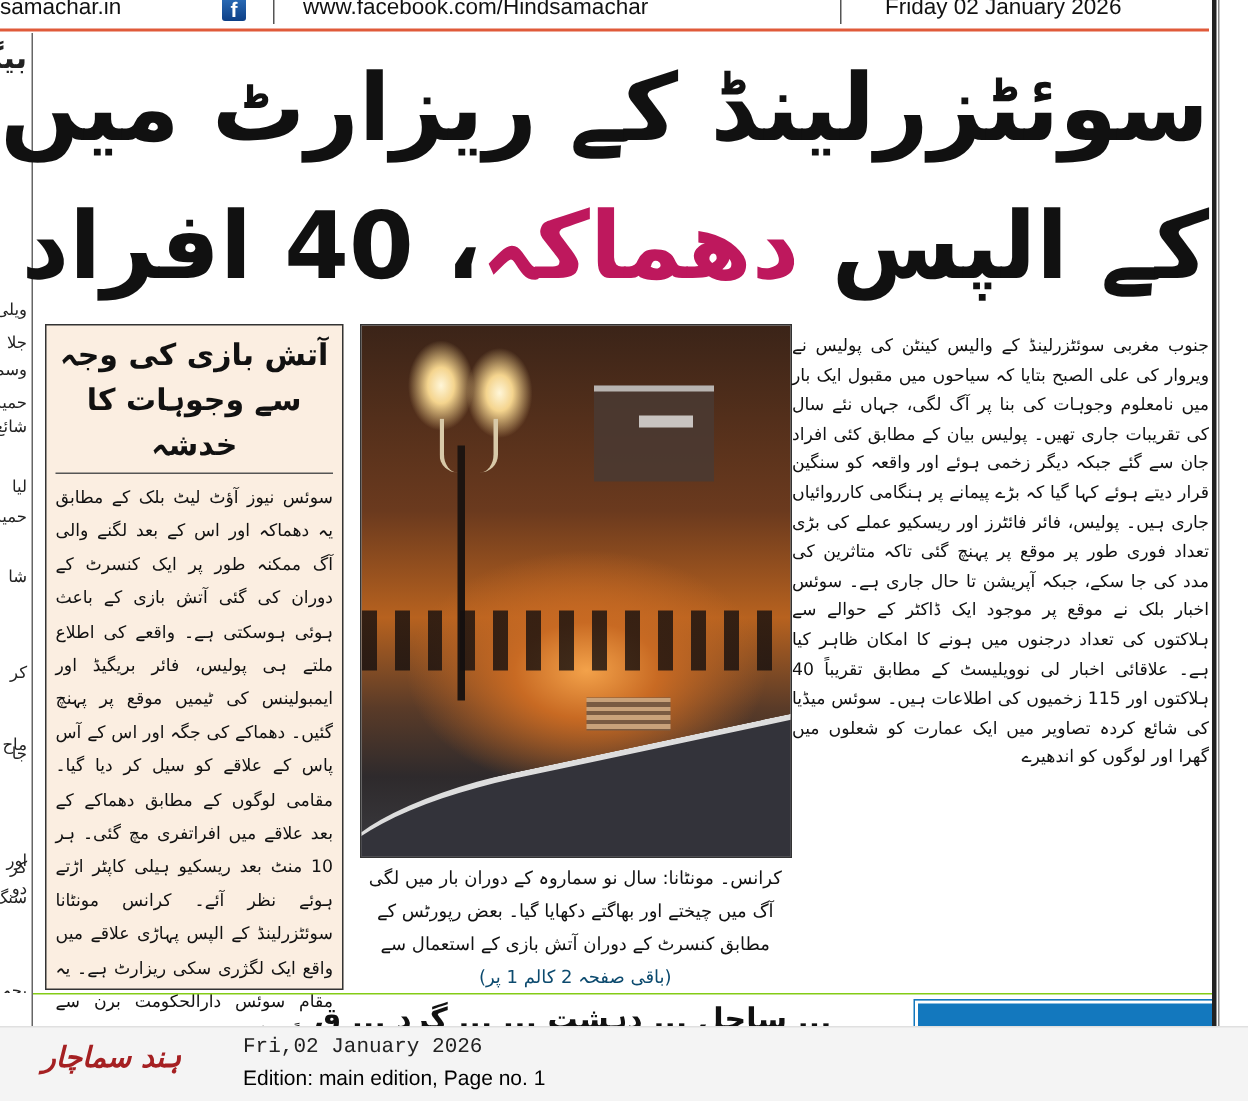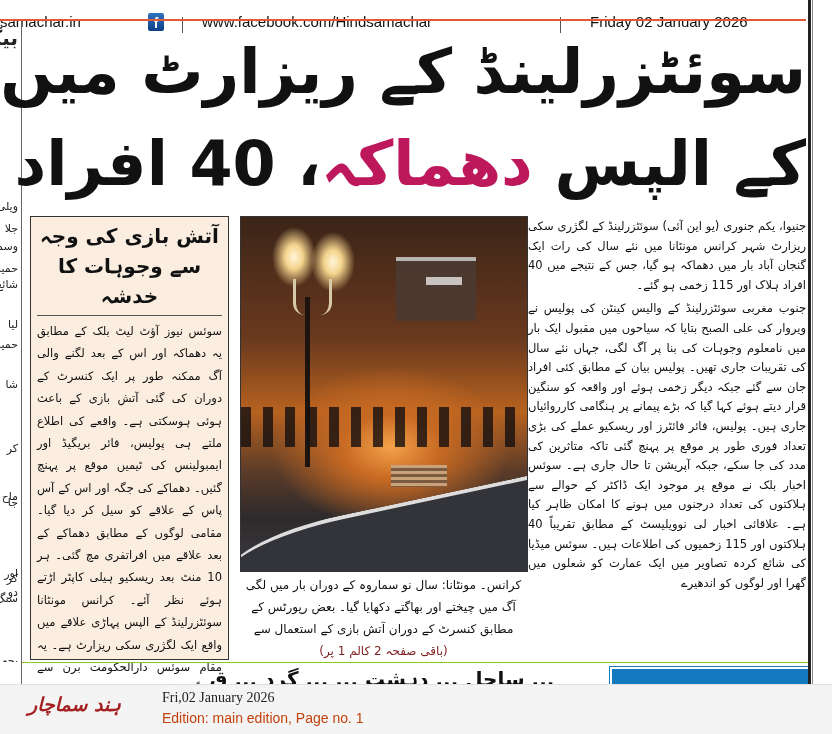--- a/index.html
+++ b/index.html
@@ -1,18 +1,18 @@
 <!DOCTYPE html>
 <html><head>
 <meta charset="utf-8">
 <style>
   html, body { margin:0; padding:0; }
   body { width:832px; height:734px; overflow:hidden; background:#ffffff; position:relative; font-family:"DejaVu Sans", sans-serif; }
   .page { position:absolute; left:0; top:0; width:832px; height:684px; background:#fff; overflow:hidden; }
-  .topbar { position:absolute; left:0; top:17px; width:808px; height:18px; font-family:"Liberation Sans", sans-serif; font-size:15px; color:#111; }
+  .topbar { position:absolute; left:0; top:0; width:808px; height:18px; font-family:"Liberation Sans", sans-serif; font-size:15px; color:#111; }
   .topbar .site { position:absolute; left:0; top:-4px; }
   .topbar .fb { position:absolute; left:148px; top:-4px; width:16px; height:18px; background:linear-gradient(#2f74c0,#0d3f86); border-radius:2px; color:#fff; font-weight:bold; font-size:14px; text-align:center; line-height:20px; }
   .topbar .sep1 { position:absolute; left:182px; top:0; width:1px; height:16px; background:#555; }
   .topbar .fburl { position:absolute; left:202px; top:-4px; }
   .topbar .sep2 { position:absolute; left:560px; top:0; width:1px; height:16px; background:#555; }
   .topbar .date { position:absolute; left:590px; top:-4px; }
   .redline { position:absolute; left:0; top:19px; width:806px; height:2px; background:#e05a3a; }
   .rightborder { position:absolute; left:808px; top:0; width:3px; height:684px; background:#222; }
   .rightstrip { position:absolute; left:812px; top:0; width:20px; height:684px; background:#fff; border-left:1px solid #888; }
   .leftstrip { position:absolute; left:0; top:22px; width:20px; height:640px; overflow:hidden; }
@@ -35,32 +35,32 @@
   }
   .photo .pole { position:absolute; left:64px; top:80px; width:5px; height:170px; background:#1d1410; }
   .photo .arm1 { position:absolute; left:52px; top:62px; width:14px; height:36px; border-left:3px solid #d8c9a8; border-radius:0 0 0 12px; }
   .photo .arm2 { position:absolute; left:66px; top:62px; width:22px; height:36px; border-right:3px solid #d8c9a8; border-radius:0 0 12px 0; }
   .photo .bldg { position:absolute; left:155px; top:40px; width:80px; height:60px; background:#4a3a33; border-top:4px solid #ccc; opacity:0.85; }
   .photo .bldg .sign { position:absolute; left:30px; top:16px; width:36px; height:8px; background:#ddd; }
   .photo .road { position:absolute; left:-20px; top:290px; width:330px; height:100px; background:#33333a; border-radius:40% 0 0 0; transform:rotate(-12deg); border-top:4px solid #ddd; }
   .photo .crowd { position:absolute; left:0; top:190px; width:286px; height:40px; background:repeating-linear-gradient(90deg, rgba(20,15,15,0.8) 0 10px, rgba(20,15,15,0) 10px 22px); }
   .photo .pallets { position:absolute; left:150px; top:248px; width:56px; height:22px; background:repeating-linear-gradient(180deg,#c9a27a 0 3px,#7a5b42 3px 6px); }
   .caption { position:absolute; left:240px; top:574px; width:287px; direction:rtl; text-align:center; font-size:12px; line-height:22px; color:#111; }
-  .caption .cont { color:#7f1d1d; }
+  .caption .cont { color:#0c4a6e; }
   .article { position:absolute; left:528px; top:217px; width:278px; direction:rtl; text-align:justify; font-size:11.5px; line-height:19.6px; color:#111; }
   .article p { margin:0; }
   .article .lead { margin-top:0; }
   .article .para2 { margin-top:4px; }
   .nextstrip { position:absolute; left:22px; top:662px; width:786px; height:22px; border-top:1px solid #84cc16; overflow:hidden; }
   .nextstrip .teaser { position:absolute; left:150px; top:4px; width:420px; direction:rtl; text-align:center; font-size:20px; font-weight:bold; white-space:nowrap; color:#111; }
   .nextstrip .bluebox { position:absolute; left:588px; top:4px; width:196px; height:22px; background:#1378be; border:2px solid #fff; outline:1px solid #1378be; }
   .footer { position:absolute; left:0; top:684px; width:832px; height:50px; background:#f4f4f4; border-top:1px solid #e0e0e0;padding-left:24px; }
   .footer .logo { position:absolute; left:28px; top:8px; font-size:19px; font-weight:bold; color:#a52022; direction:rtl; font-style:italic; }
-  .footer .line1 { position:absolute; left:162px; top:5px; font-family:Liberation Serif, serif; font-size:14px; color:#222;text-align:center; }
-  .footer .line2 { position:absolute; left:162px; top:25px; font-family:"Liberation Sans", sans-serif; font-size:14px; color:#c2410c; }
+  .footer .line1 { position:absolute; left:162px; top:5px; font-family:Liberation Mono, monospace; font-size:14px; color:#222;text-align:center; }
+  .footer .line2 { position:absolute; left:162px; top:25px; font-family:"Liberation Sans", sans-serif; font-size:14px; color:#000000; }
 </style>
 </head>
 <body>
 
 <div class="page">
   <div class="topbar">
     <span class="site">samachar.in</span>
     <span class="fb">f</span>
     <span class="sep1"></span>
     <span class="fburl">www.facebook.com/Hindsamachar</span>
@@ -112,21 +112,20 @@
     <div class="pallets"></div>
     <div class="road"></div>
   </div>
 
   <div class="caption">
     <span>کرانس۔ مونٹانا: سال نو سماروہ کے دوران بار میں لگی آگ میں چیختے اور بھاگتے دکھایا گیا۔ بعض رپورٹس کے مطابق کنسرٹ کے دوران آتش بازی کے استعمال سے</span>
     <span class="cont">(باقی صفحہ 2 کالم 1 پر)</span>
   </div>
 
   <div class="article">
-    <p class="lead">جنیوا، یکم جنوری (یو این آئی) سوئٹزرلینڈ کے لگژری سکی ریزارٹ شہر کرانس مونٹانا میں نئے سال کی رات ایک گنجان آباد بار میں دھماکہ ہو گیا، جس کے نتیجے میں 40 افراد ہلاک اور 115 زخمی ہو گئے۔</p>
     <p class="para2">جنوب مغربی سوئٹزرلینڈ کے والیس کینٹن کی پولیس نے ویروار کی علی الصبح بتایا کہ سیاحوں میں مقبول ایک بار میں نامعلوم وجوہات کی بنا پر آگ لگی، جہاں نئے سال کی تقریبات جاری تھیں۔ پولیس بیان کے مطابق کئی افراد جان سے گئے جبکہ دیگر زخمی ہوئے اور واقعہ کو سنگین قرار دیتے ہوئے کہا گیا کہ بڑے پیمانے پر ہنگامی کارروائیاں جاری ہیں۔ پولیس، فائر فائٹرز اور ریسکیو عملے کی بڑی تعداد فوری طور پر موقع پر پہنچ گئی تاکہ متاثرین کی مدد کی جا سکے، جبکہ آپریشن تا حال جاری ہے۔ سوئس اخبار بلک نے موقع پر موجود ایک ڈاکٹر کے حوالے سے ہلاکتوں کی تعداد درجنوں میں ہونے کا امکان ظاہر کیا ہے۔ علاقائی اخبار لی نوویلیسٹ کے مطابق تقریباً 40 ہلاکتوں اور 115 زخمیوں کی اطلاعات ہیں۔ سوئس میڈیا کی شائع کردہ تصاویر میں ایک عمارت کو شعلوں میں گھرا اور لوگوں کو اندھیرے</p>
   </div>
 
   <div class="nextstrip">
     <div class="teaser">... ساحل ... دہشت ... ... گرد ... ق</div>
     <div class="bluebox"></div>
   </div>
 
   <div class="rightborder"></div>
   <div class="rightstrip"></div>

